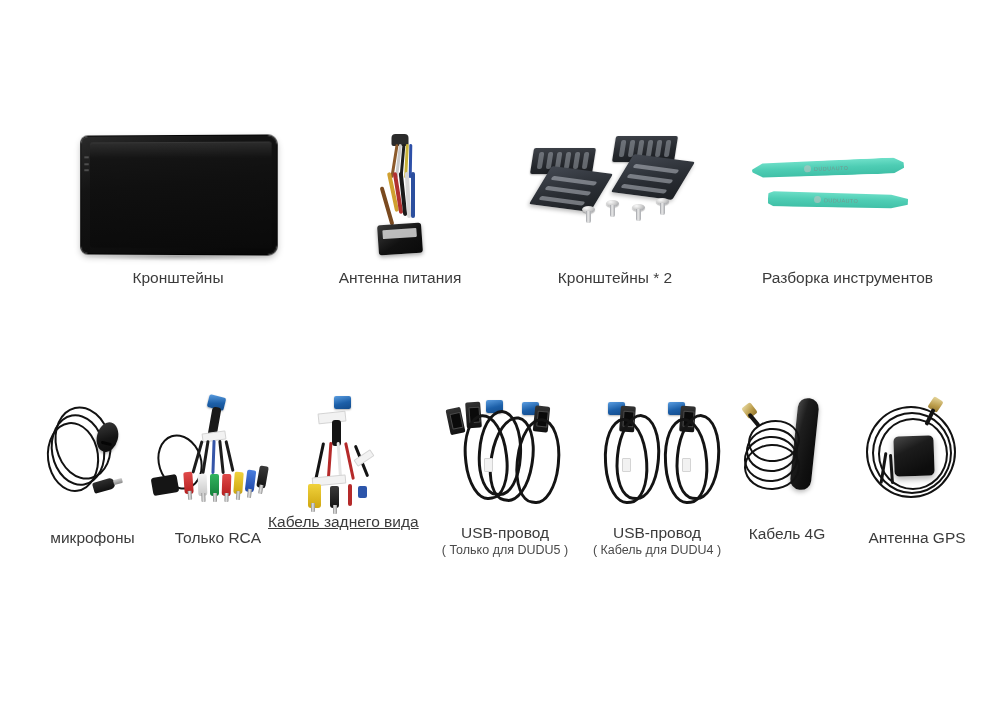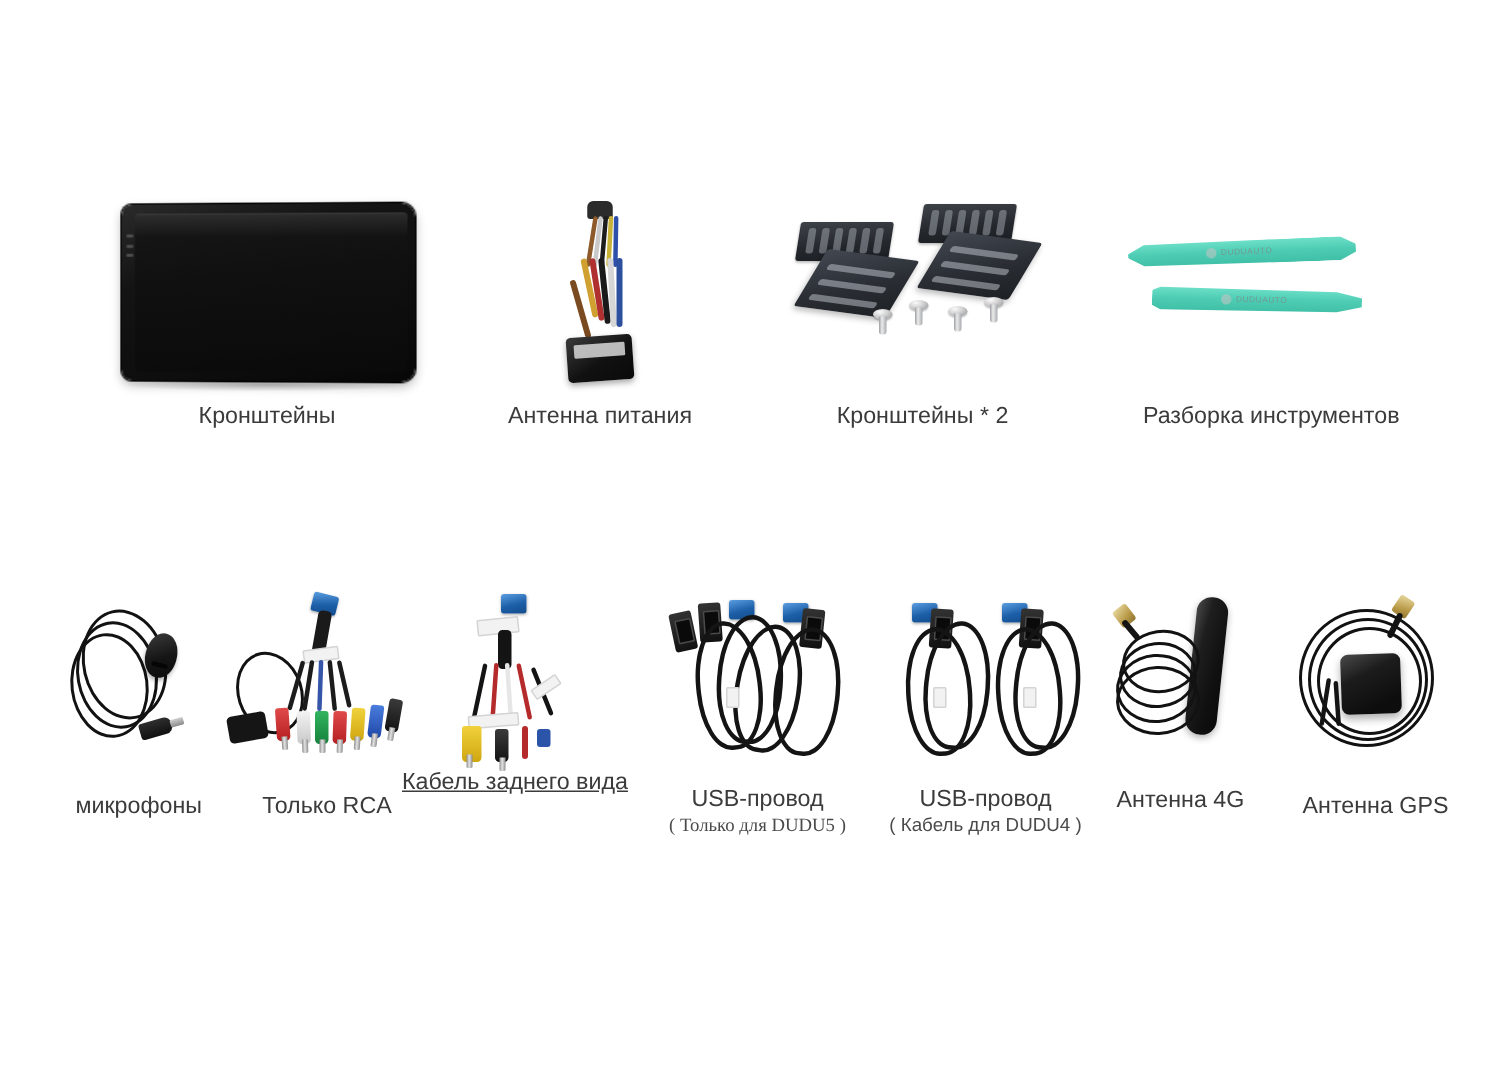--- a/index.html
+++ b/index.html
@@ -389,21 +389,21 @@
       <div class="blue-conn" style="left:56px; top:8px;"></div>
       <div class="usb-loop" style="left:34px; top:22px; transform:rotate(-6deg);"></div>
       <div class="usb-loop" style="left:48px; top:18px; transform:rotate(3deg);"></div>
       <div class="usb-loop" style="left:60px; top:24px; transform:rotate(9deg);"></div>
       <div class="tape" style="left:54px; top:66px; width:9px; height:14px;"></div>
       <div class="blue-conn" style="left:92px; top:10px;"></div>
       <div class="usb-port" style="left:104px; top:14px; transform:rotate(6deg);"></div>
       <div class="usb-loop" style="left:86px; top:26px; transform:rotate(6deg);"></div>
     </div>
     <div class="caption" style="position:absolute; top:131px; width:100%;">USB-провод</div>
-    <div class="subcaption" style="position:absolute; top:150px; width:100%;font-family:Liberation Serif, serif;">( Только для DUDU5 )</div>
+    <div class="subcaption" style="position:absolute; top:150px; width:100%;">( Только для DUDU5 )</div>
   </div>
 
   <div class="item" style="left:582px; top:392px; width:150px;">
     <div class="art cbl-wrap">
       <div class="blue-conn" style="left:26px; top:10px;"></div>
       <div class="usb-port" style="left:38px; top:14px; transform:rotate(4deg);"></div>
       <div class="usb-loop" style="left:22px; top:26px; transform:rotate(-4deg);"></div>
       <div class="usb-loop" style="left:34px; top:22px; transform:rotate(5deg);"></div>
       <div class="tape" style="left:40px; top:66px; width:9px; height:14px;"></div>
       <div class="blue-conn" style="left:86px; top:10px;"></div>
@@ -419,21 +419,21 @@
   <div class="item" style="left:722px; top:388px; width:130px;">
     <div class="art cbl-wrap">
       <div class="ant4g-bar" style="left:72px; top:10px; transform:rotate(6deg);"></div>
       <div class="sma" style="left:22px; top:16px; transform:rotate(-38deg);"></div>
       <div class="wire-s" style="left:30px; top:24px; width:4px; height:16px; background:#141414; transform:rotate(-40deg); border-radius:2px;"></div>
       <div class="wire" style="left:26px; top:32px; width:52px; height:42px; transform:rotate(-8deg);"></div>
       <div class="wire" style="left:24px; top:40px; width:52px; height:44px; transform:rotate(-6deg);"></div>
       <div class="wire" style="left:22px; top:48px; width:54px; height:46px; transform:rotate(-4deg);"></div>
       <div class="wire" style="left:22px; top:56px; width:56px; height:46px; transform:rotate(-2deg);"></div>
     </div>
-    <div class="caption" style="position:absolute; top:136px; width:100%;">Антенна 4G</div>
+    <div class="caption" style="position:absolute; top:136px; width:100%;">Кабель 4G</div>
   </div>
 
   <div class="item" style="left:852px; top:392px; width:130px;">
     <div class="art cbl-wrap">
       <div class="sma" style="left:78px; top:6px; transform:rotate(34deg);"></div>
       <div class="wire-s" style="left:76px; top:16px; width:4px; height:18px; background:#141414; transform:rotate(26deg); border-radius:2px;"></div>
       <div class="wire" style="left:14px; top:14px; width:90px; height:92px;"></div>
       <div class="wire" style="left:20px; top:20px; width:80px; height:82px;"></div>
       <div class="wire" style="left:26px; top:26px; width:70px; height:72px;"></div>
       <div class="gps-puck" style="left:42px; top:44px; transform:rotate(-2deg);"></div>

